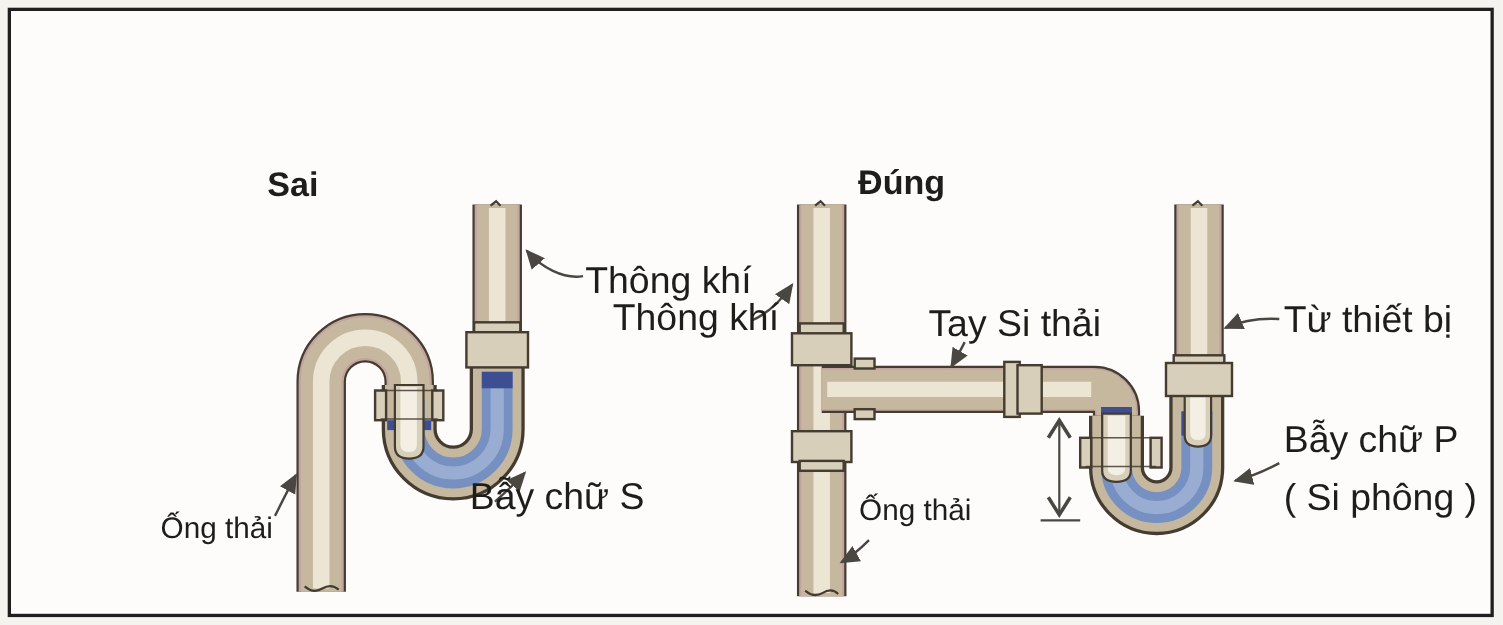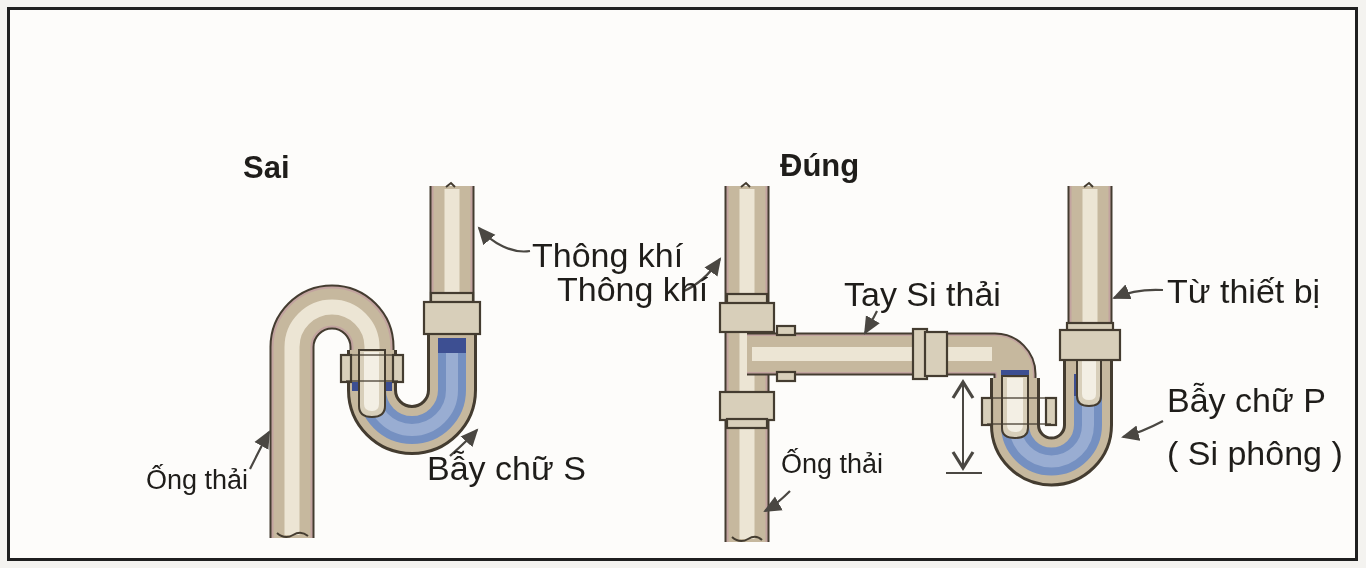--- a/index.html
+++ b/index.html
@@ -199,15 +199,15 @@
   <div class="lbl" style="left:557px;top:269px">Thông khí</div>
   <div class="lbl" style="left:844px;top:274px">Tay Si thải</div>
   <div class="lbl lbl-2line" style="left:1167px;top:374px">
     <div>Bẫy chữ P</div>
     <div>( Si phông )</div>
   </div>
 
   <div class="lbl" style="left:1167px;top:271px">Từ thiết bị</div>
 
   <div class="lbl" style="left:146px;top:464px;font-size:27px">Ống thải</div>
-  <div class="lbl" style="left:427px;top:448px">Bẫy chữ S</div>
+  <div class="lbl" style="left:427px;top:432px">Bẫy chữ S</div>
   <div class="lbl" style="left:781px;top:448px;font-size:27px">Ống thải</div>
 </div>
 
 </body></html>

